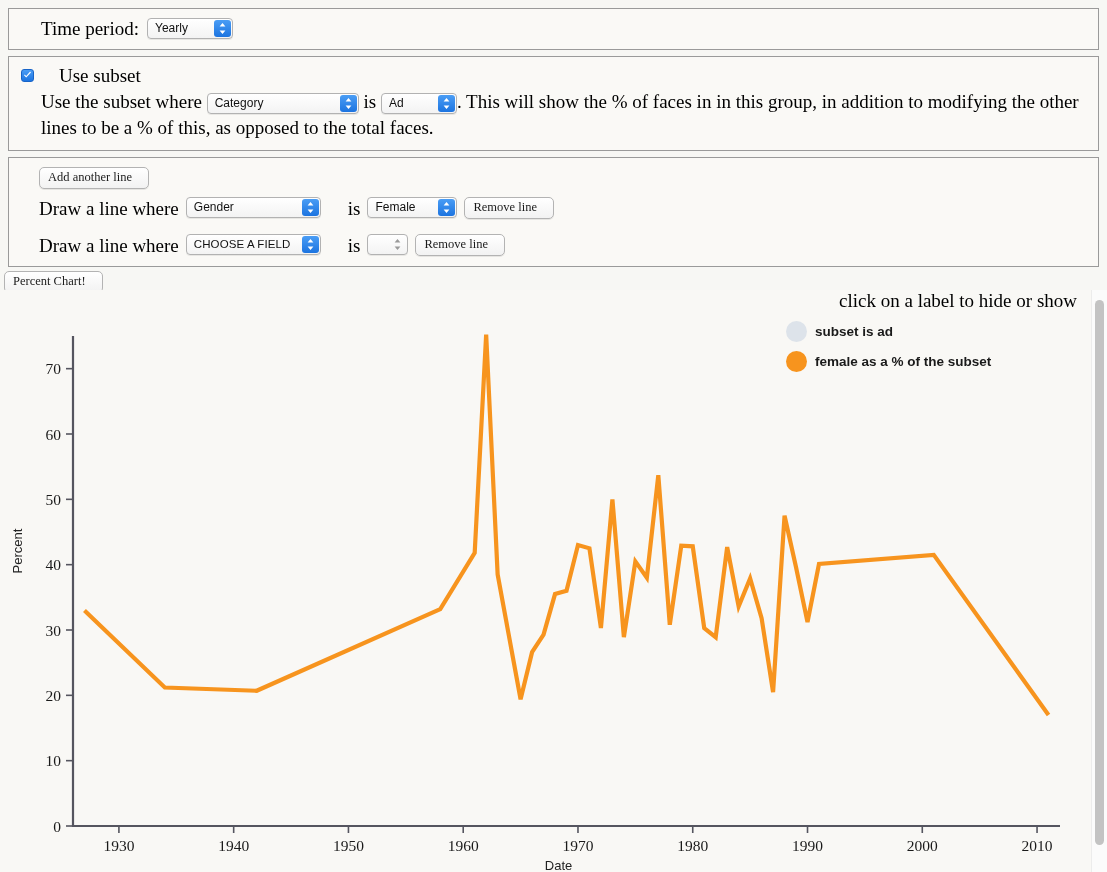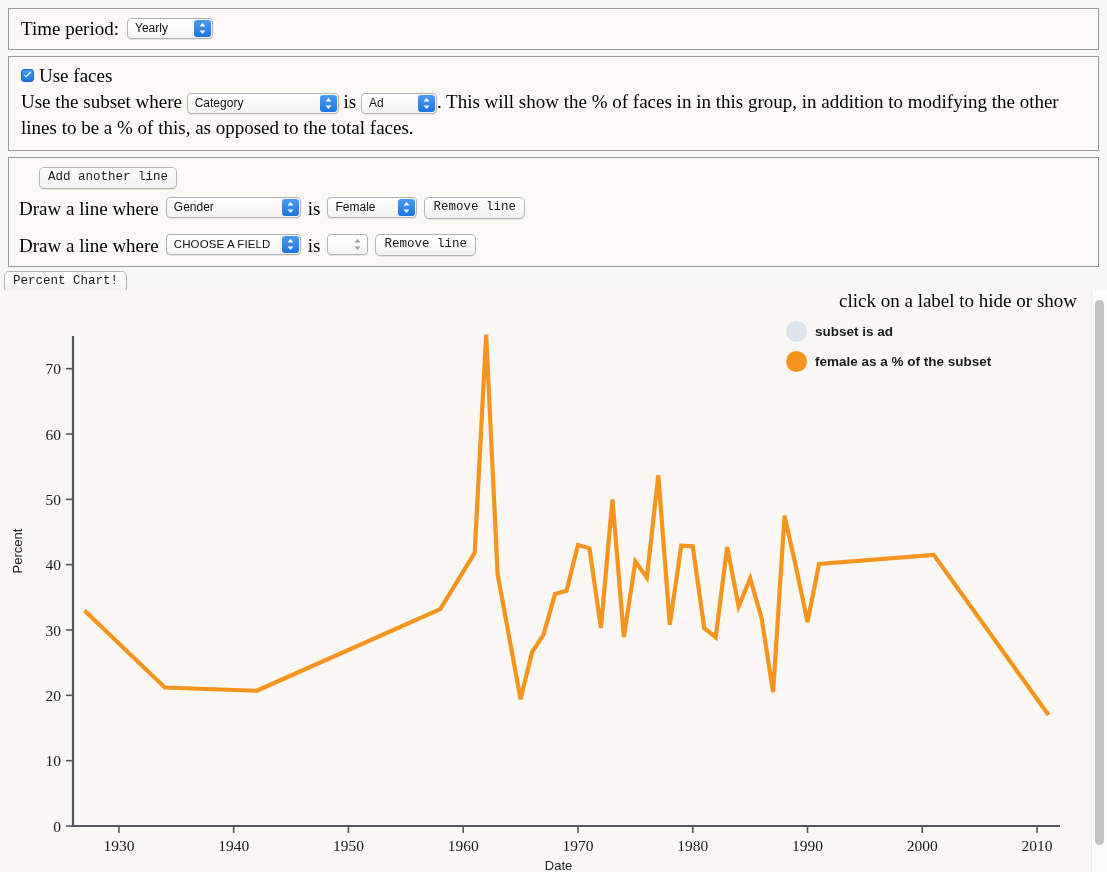--- a/index.html
+++ b/index.html
@@ -27,20 +27,21 @@
   .panel-timeperiod { margin-top: 8px; padding: 8px 12px; }
   .panel-subset { padding: 7px 12px 9px 12px; }
   .panel-lines { padding: 8px 10px 10px 10px; height: 110px; }
 
   .row { display: flex; align-items: center; }
   .ser {
     font-family: "Liberation Serif", serif;
     font-size: 19px;
     color: #000;
     line-height: 1.25;
+    margin-left: 20px;
   }
   .label-tp { margin-right: 8px; }
 
   
   .sel {
     position: relative;
     display: inline-block;
     box-sizing: border-box;
     height: 21px;
     border: 1px solid #b2b2b2;
@@ -82,24 +83,24 @@
   .sel-choose .txt { font-size: 11.5px; letter-spacing: .1px; }
 
   
   .btn-std {
     box-sizing: border-box;
     display: inline-block;
     border: 1px solid #b3b3b3;
     border-radius: 5px;
     background: linear-gradient(#ffffff, #f2f2f2);
     box-shadow: 0 1px 0 rgba(0,0,0,0.08);
-    font-family: Liberation Mono, monospace;
+    font-family: Liberation Serif, serif;
     font-size: 12.5px;
     color: #1a1a1a;
-    padding: 2px 8px 3px 8px;
+    padding: 2px 16px 3px 8px;
     line-height: 15px;
     cursor: default;
   }
   .btn-add { margin: 1px 0 2px 20px; }
   .btn-generate { margin: 4px 0 0 4px; }
 
   
   .cbrow { display: flex; align-items: center; margin-bottom: 1px; }
   .cb {
     width: 13px; height: 13px;
@@ -202,21 +203,21 @@
   </div>
 
   
   <div class="panel panel-subset">
     <div class="cbrow">
       <span class="cb">
         <svg width="9" height="9" viewBox="0 0 9 9">
             <path fill="#ffffff" d="M1 4.3 L3.2 6.6 L8 1.4 L7.1 0.6 L3.2 4.9 L1.8 3.5 Z"></path>
           </svg>
       </span>
-      <span class="ser">Use faces</span>
+      <span class="ser">Use subset</span>
     </div>
     <div class="ser" style="line-height:1.38;">
       <span>Use the subset where</span>
       <span class="sel sel-category">
         <span class="txt">Category</span>
         <span class="btn">
           <svg width="9" height="13" viewBox="0 0 9 13">
               <path fill="#ffffff" d="M4.5 1 L7.4 4.6 L1.6 4.6 Z M4.5 12 L7.4 8.4 L1.6 8.4 Z"></path>
             </svg>
         </span>

